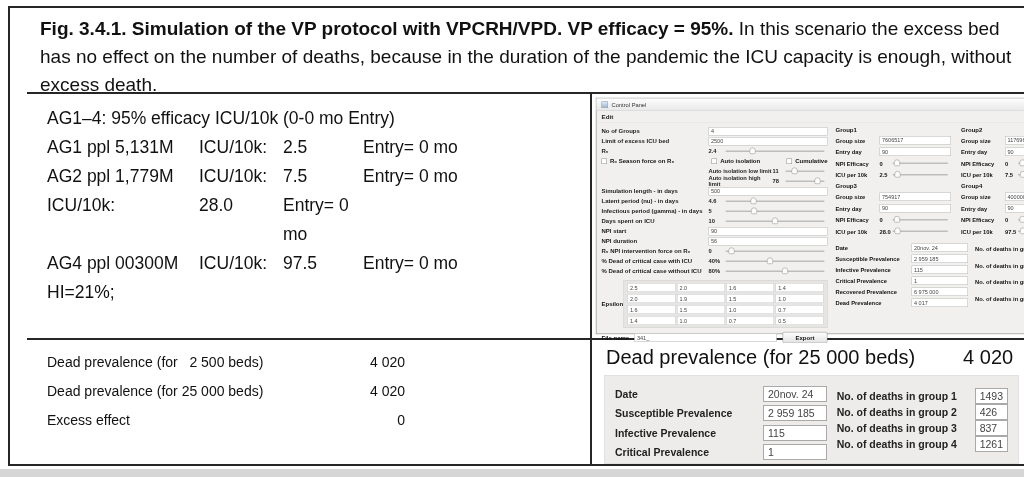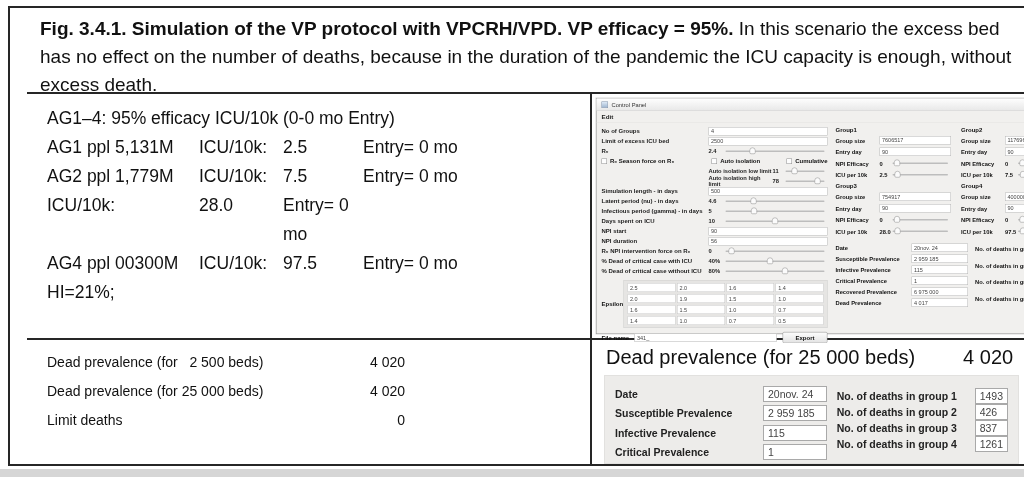--- a/index.html
+++ b/index.html
@@ -450,21 +450,21 @@
             <span class="l">Dead prevalence (for   2 500 beds)</span>
             <span class="v">4 020</span>
           </div>
 
           <div class="bl-row">
             <span class="l">Dead prevalence (for 25 000 beds)</span>
             <span class="v">4 020</span>
           </div>
 
           <div class="bl-row">
-            <span class="l">Limit deaths</span>
+            <span class="l">Excess effect</span>
             <span class="v">0</span>
           </div>
         </div>
     </div>
 
     <div class="cell-right">
       <div class="br">
         <div class="br-head">
           <span>Dead prevalence (for 25 000 beds)</span>
           <span>4 020</span>

